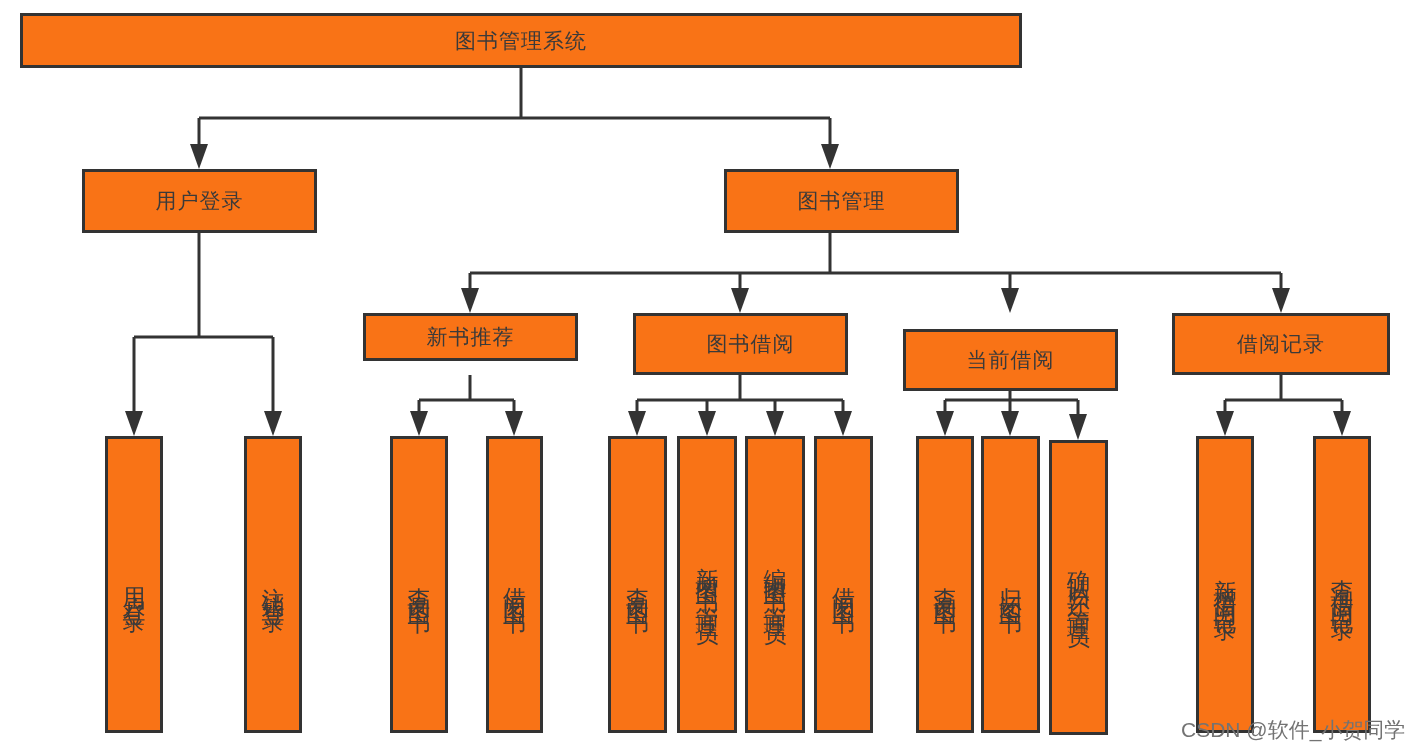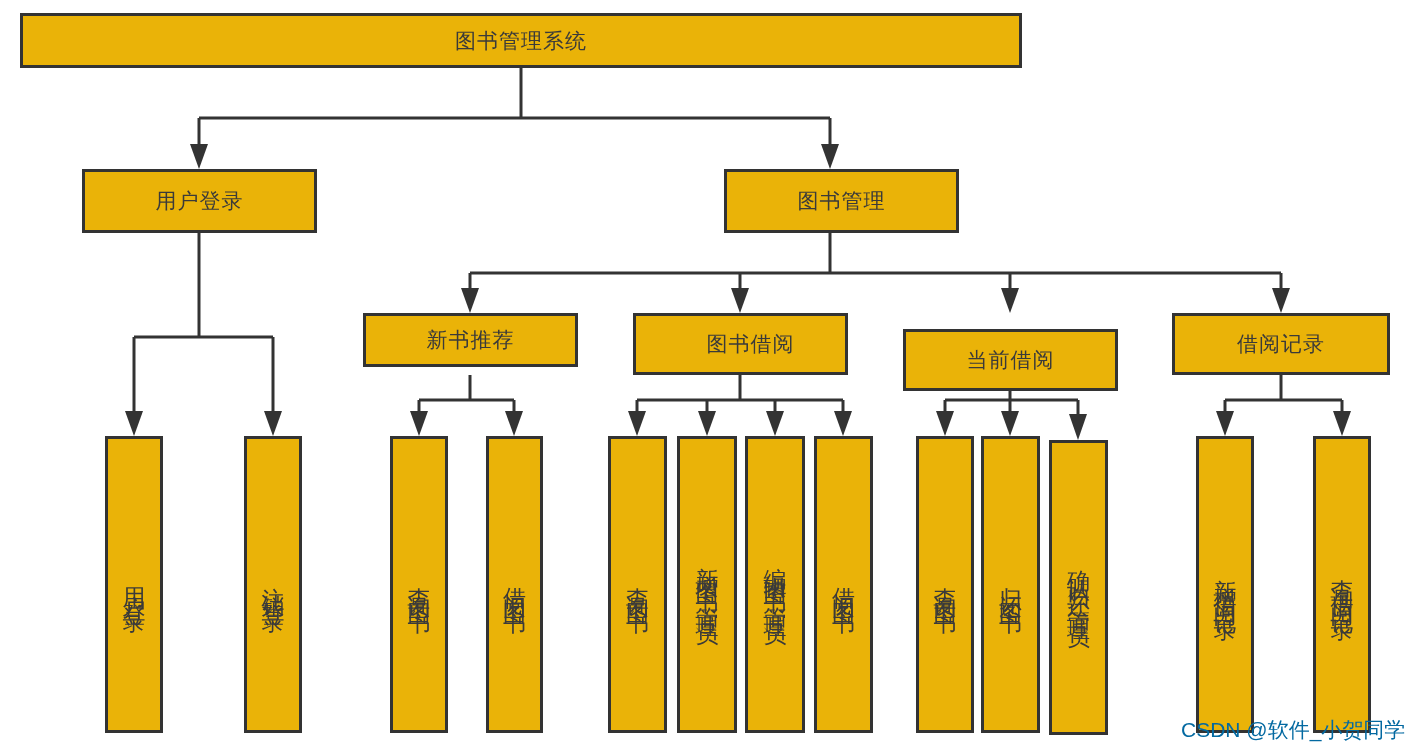--- a/index.html
+++ b/index.html
@@ -6,32 +6,32 @@
   html, body { margin:0; padding:0; background:#ffffff; }
   .canvas {
     position:relative; width:1405px; height:747px; background:#ffffff;
     font-family:"Liberation Sans", sans-serif; overflow:hidden;
   }
   .wires { position:absolute; left:0; top:0; width:1405px; height:747px; }
   .wires path { fill:none; stroke:#333333; stroke-width:3; }
   .wires polygon { fill:#333333; stroke:none; }
   .node {
     position:absolute; box-sizing:border-box;
-    border:3px solid #333333; background:#eab308;
+    border:3px solid #333333; background:#f97316;
     display:flex; align-items:center; justify-content:center;
     color:#3a3a3a; z-index:2;
   }
   .node.h span { font-size:21px; letter-spacing:1px; white-space:nowrap; }
   .node.v span {
     writing-mode:vertical-rl; text-orientation:mixed;
     font-size:23px; letter-spacing:8px; line-height:1;
   }
   .watermark {
     position:absolute; left:1181px; top:716px; z-index:5;
-    font-size:21px; color:#0369a1; white-space:nowrap;
+    font-size:21px; color:#737373; white-space:nowrap;
   }
 </style>
 </head>
 <body>
 
 <div class="canvas">
 
   <svg class="wires" viewBox="0 0 1405 747">
     <g>
       <path d="M521 68 V118"></path>
@@ -105,21 +105,21 @@
     <span>图书管理系统</span>
   </div>
 
   <div class="node h" style="left:82px; top:169px; width:235px; height:64px;">
     <span>用户登录</span>
   </div>
   <div class="node h" style="left:724px; top:169px; width:235px; height:64px;">
     <span>图书管理</span>
   </div>
 
-  <div class="node h" style="left:363px; top:313px; width:215px; height:54px;">
+  <div class="node h" style="left:363px; top:313px; width:215px; height:48px;">
     <span>新书推荐</span>
   </div>
   <div class="node h" style="left:633px; top:313px; width:215px; height:62px;padding-left:20px;">
     <span>图书借阅</span>
   </div>
   <div class="node h" style="left:903px; top:313px; width:215px; height:62px;margin-top:16px;">
     <span>当前借阅</span>
   </div>
   <div class="node h" style="left:1172px; top:313px; width:218px; height:62px;">
     <span>借阅记录</span>

